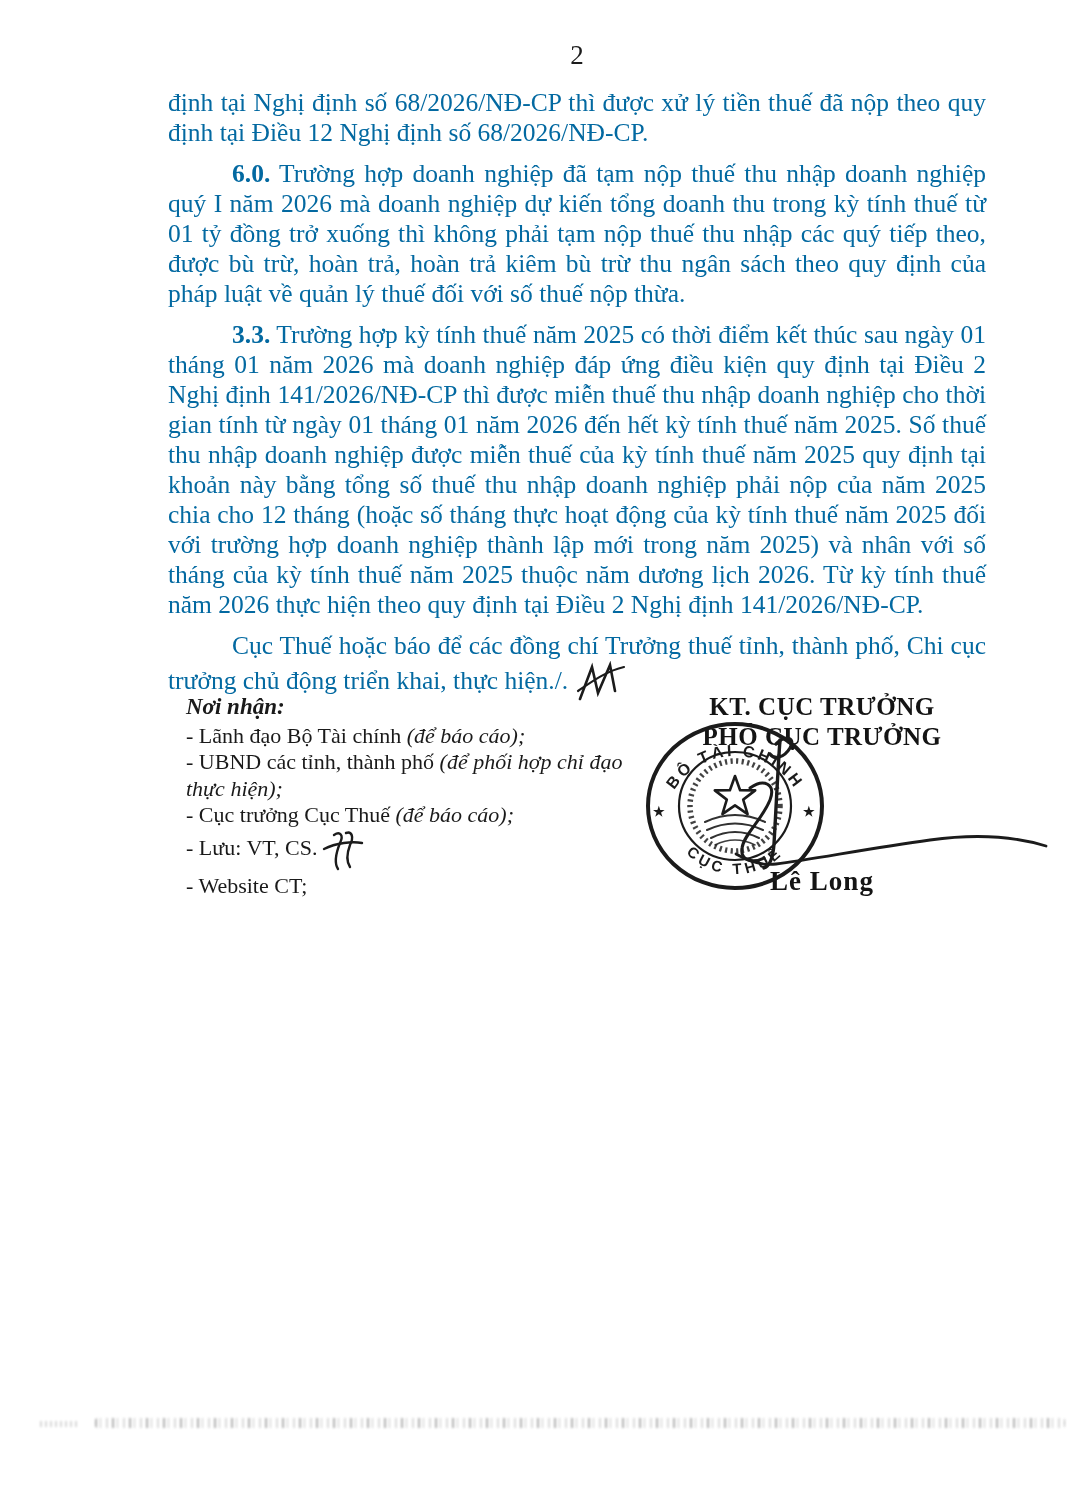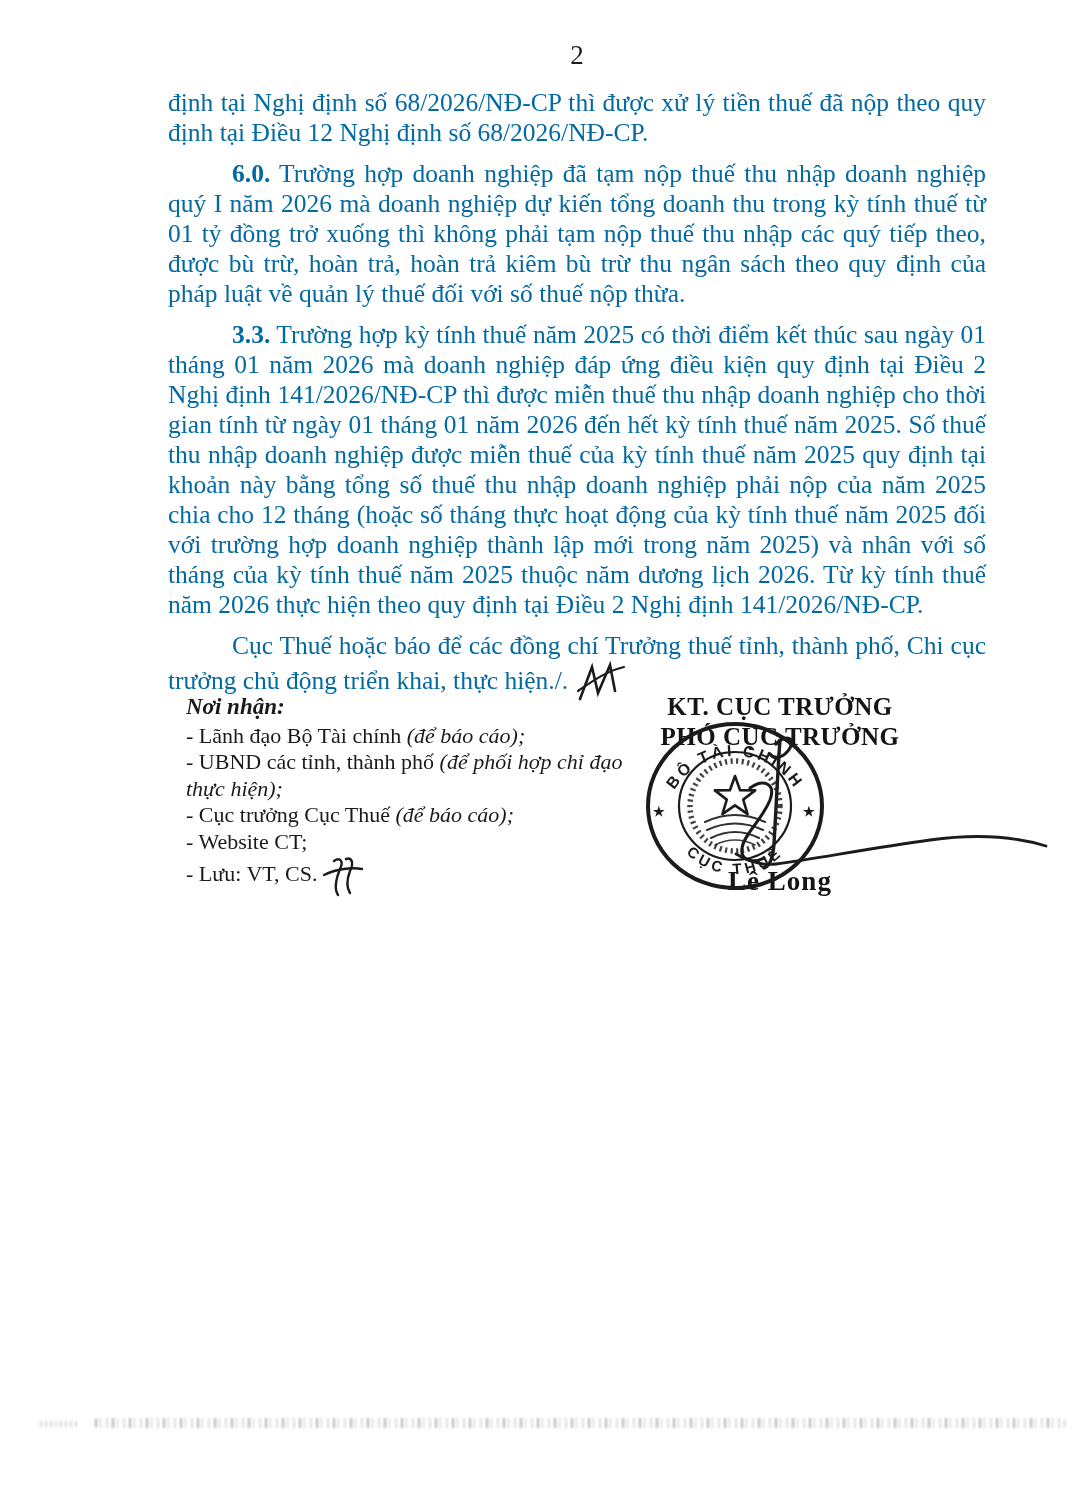--- a/index.html
+++ b/index.html
@@ -20,21 +20,21 @@
   .para b{font-weight:bold;}
   .paraph-inline{display:inline-block;vertical-align:-14px;margin-left:8px;}
   .recipients{
     position:absolute;left:186px;top:694px;width:440px;
     font-size:22px;line-height:26.5px;color:#1a1a1a;
   }
   .recipients-heading{font-weight:bold;font-style:italic;font-size:23px;margin-bottom:2px;}
   .recipient-item em{font-style:italic;}
   .initials-inline{display:inline-block;vertical-align:-18px;margin-left:2px;}
   .sign-block{
-    position:absolute;left:610px;top:692px;width:340px;text-align:center;
+    position:absolute;left:652px;top:692px;width:340px;text-align:center;
     font-weight:bold;color:#141414;
   }
   .sign-title{font-size:25px;letter-spacing:.5px;line-height:30px;}
   .signer-name{margin-top:114px;font-size:27px;letter-spacing:1px;}
   .seal-svg{position:absolute;left:643px;top:720px;}
   .sig-svg{position:absolute;left:690px;top:726px;pointer-events:none;}
   .scan-noise{
     position:absolute;left:95px;top:1418px;width:970px;height:10px;
     background:
       repeating-linear-gradient(90deg,
@@ -64,26 +64,26 @@
       <path class="ink" stroke-width="2.6" d="M4,38 L16,6 L22,32 L34,4 L39,30"></path>
       <path class="ink" stroke-width="2.2" d="M2,30 C14,22 30,10 48,6"></path>
     </svg></p>
 </div>
 
 <div class="recipients">
   <div class="recipients-heading">Nơi nhận:</div>
   <div class="recipient-item"><span>- Lãnh đạo Bộ Tài chính </span><em>(để báo cáo);</em></div>
   <div class="recipient-item"><span>- UBND các tỉnh, thành phố </span><em>(để phối hợp chỉ đạo thực hiện);</em></div>
   <div class="recipient-item"><span>- Cục trưởng Cục Thuế </span><em>(để báo cáo);</em></div>
-  <div class="recipient-item"><span>- Website CT;</span><em></em></div>
   <div class="recipient-item"><span>- Lưu: VT, CS.</span><svg class="initials-inline" width="44" height="44" viewBox="0 0 44 44">
       <path class="ink" stroke-width="2.4" d="M14,6 C20,2 24,6 20,14 C16,24 14,34 18,40"></path>
       <path class="ink" stroke-width="2.4" d="M26,4 C32,2 34,8 30,16 C27,24 26,32 30,38"></path>
       <path class="ink" stroke-width="2.4" d="M4,20 C16,14 32,12 42,14"></path>
     </svg></div>
+  <div class="recipient-item"><span>- Website CT;</span><em></em></div>
 </div>
 
 <div class="sign-block">
   <div class="sign-title">KT. CỤC TRƯỞNG</div>
   <div class="sign-title">PHÓ CỤC TRƯỞNG</div>
   <div class="signer-name">Lê Long</div>
 </div>
 
 <svg class="seal-svg" width="184" height="172" viewBox="0 0 184 172">
   <ellipse cx="92" cy="86" rx="87" ry="82" fill="none" stroke="#1b1b1b" stroke-width="4"></ellipse>

